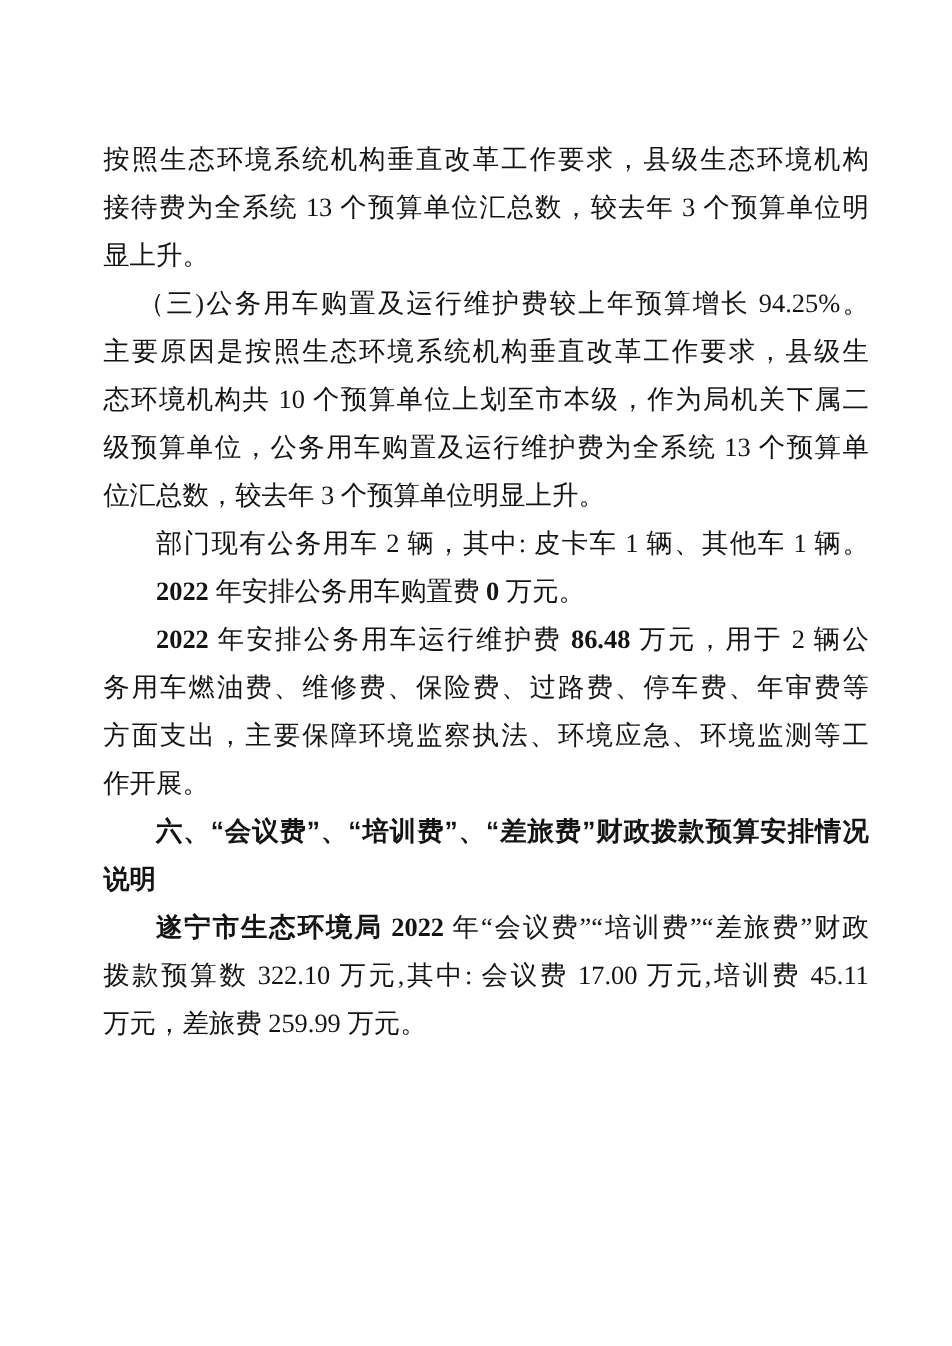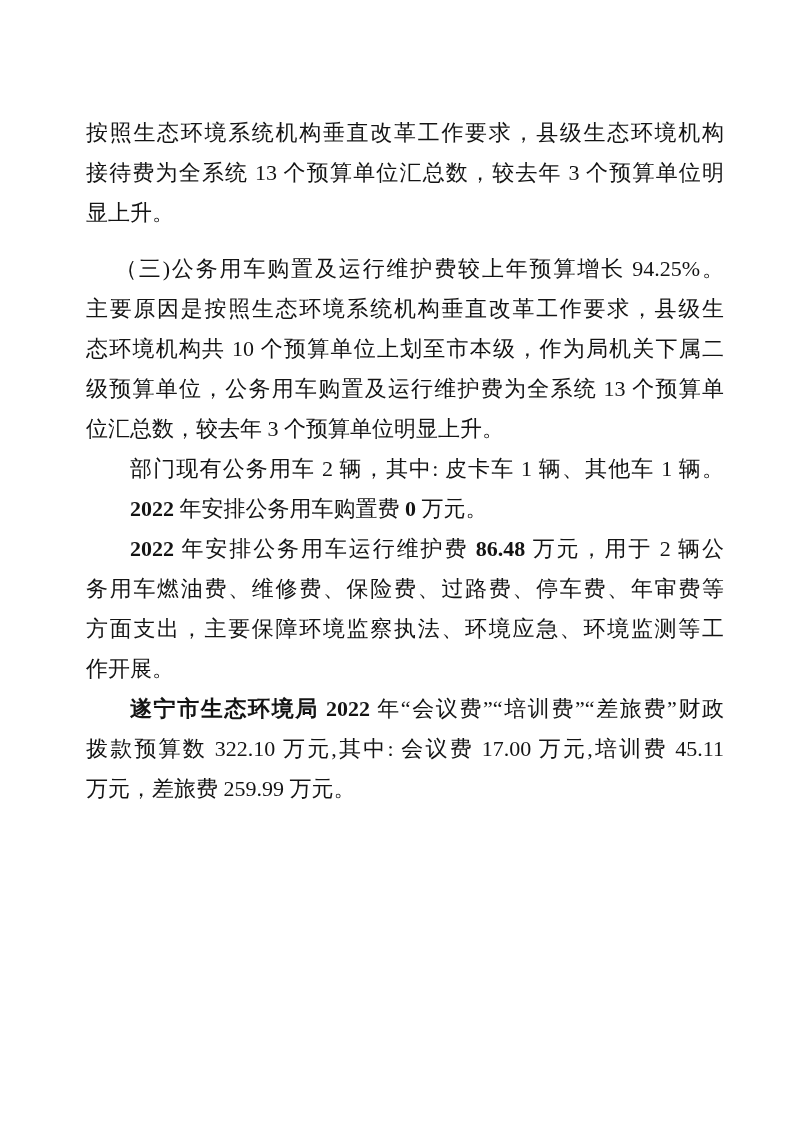--- a/index.html
+++ b/index.html
@@ -28,21 +28,21 @@
     line-height: 40px;
     height: 40px;
     text-align: justify;
     text-align-last: justify;
     overflow: hidden;
   }
   .line.no-fill {
     text-align-last: left;
   }
   .line.indent { text-indent: 44px; }
-  .line.indent-sm { text-indent: 29px; margin-top: 16px; }
+  .line.indent-sm { text-indent: 29px; }
   .line b { font-weight: bold; }
   .para.heading .line {
     font-family: "Liberation Sans", "DejaVu Sans", sans-serif;
     font-weight: bold;
   }
   .footer-page-number {
     position: absolute;
     left: 104px;
     top: 1026px;
     font-size: 22px;
@@ -74,20 +74,24 @@
       </div>
       <div class="para">
         <div class="line no-fill indent"><b>2022</b><span> 年安排公务用车购置费 </span><b>0</b><span> 万元。</span></div>
       </div>
       <div class="para">
         <div class="line indent"><b>2022</b><span> 年安排公务用车运行维护费 </span><b>86.48</b><span> 万元，用于 2 辆公</span></div>
         <div class="line"><span>务用车燃油费、维修费、保险费、过路费、停车费、年审费等</span></div>
         <div class="line"><span>方面支出，主要保障环境监察执法、环境应急、环境监测等工</span></div>
         <div class="line no-fill"><span>作开展。</span></div>
       </div>
+      <div class="para heading">
+        <div class="line indent"><b>六、“会议费”、“培训费”、“差旅费”财政拨款预算安排情况</b></div>
+        <div class="line no-fill"><b>说明</b></div>
+      </div>
       <div class="para">
         <div class="line indent"><b>遂宁市生态环境局 2022</b><span> 年“会议费”“培训费”“差旅费”财政</span></div>
         <div class="line"><span>拨款预算数 322.10 万元,其中: 会议费 17.00 万元,培训费 45.11</span></div>
         <div class="line no-fill"><span>万元，差旅费 259.99 万元。</span></div>
       </div>
     </div>
   <div class="footer-page-number">— 68 —</div>
 </div>
 
 </body></html>

